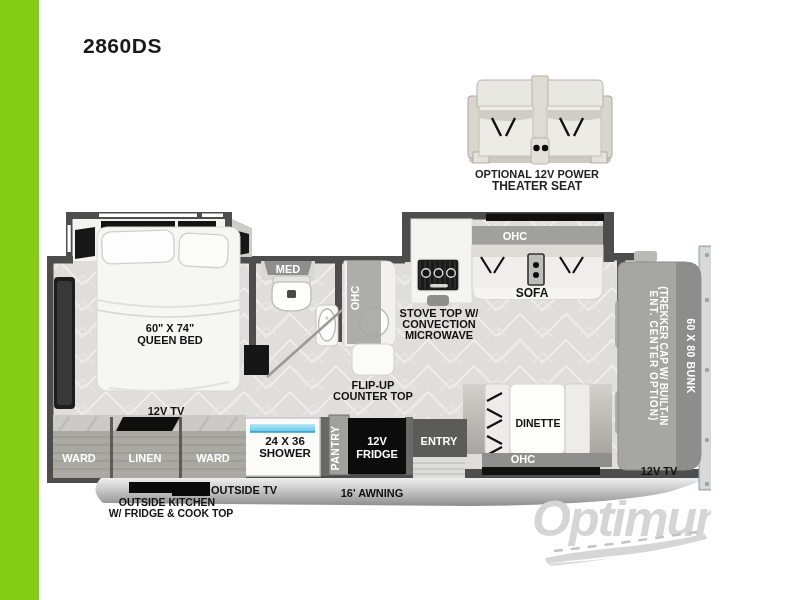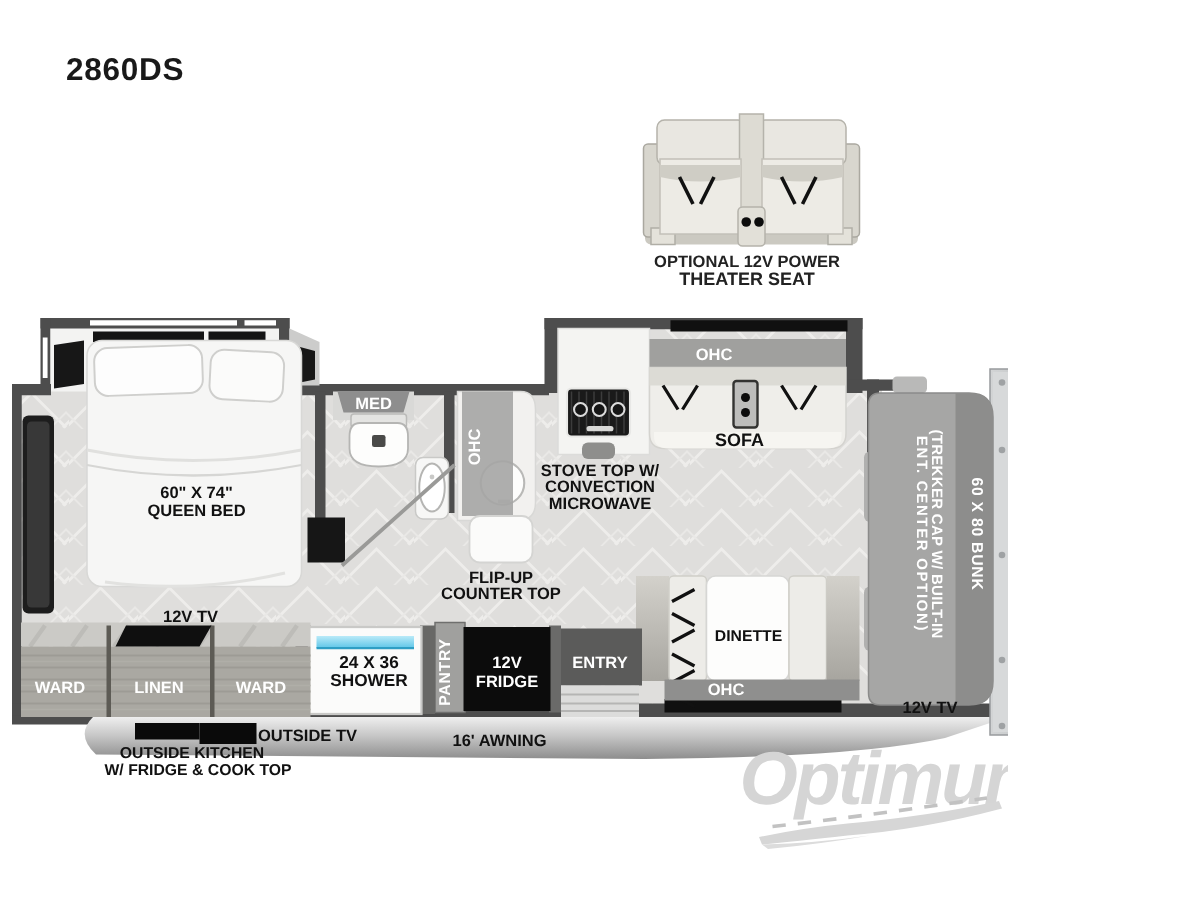--- a/index.html
+++ b/index.html
@@ -1,17 +1,17 @@
 <!DOCTYPE html>
 <html><head>
 <meta charset="utf-8">
 <style>
   html,body{margin:0;padding:0;background:#fff;}
   .page{position:relative;width:672px;height:600px;background:#84cc16;overflow:hidden;
-        font-family:"Liberation Sans",sans-serif;}
+        font-family:"Liberation Sans",sans-serif;padding-left:39px;}
   svg text{font-family:"Liberation Sans",sans-serif;}
 </style>
 </head>
 <body>
 <div class="page">
 <svg width="800" height="600" viewBox="0 0 800 600">
 <defs>
   <pattern id="herr" width="46" height="26" patternUnits="userSpaceOnUse">
     <rect width="46" height="26" fill="#dfdedc"></rect>
     <path d="M-2 25 L21 2 L44 25 M42 25 L65 2" stroke="#eeedeb" stroke-width="2" fill="none"></path>

